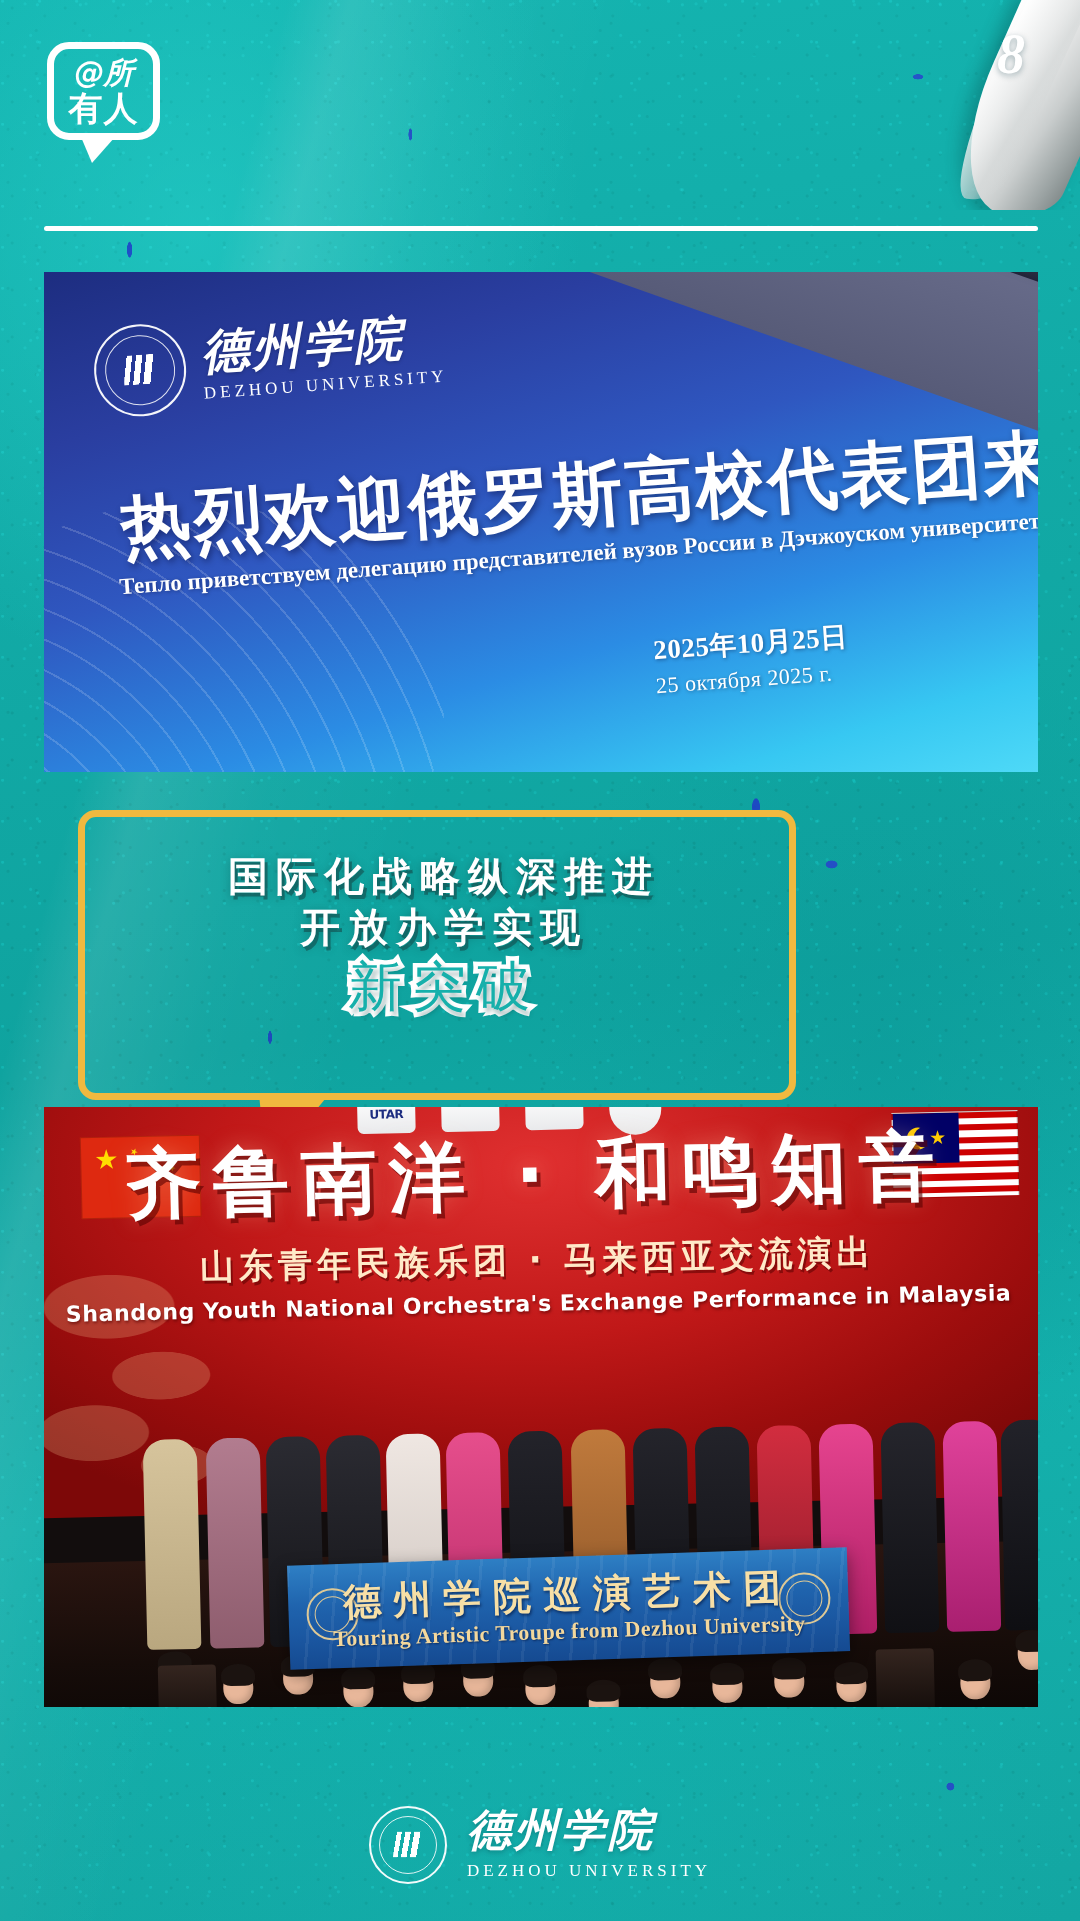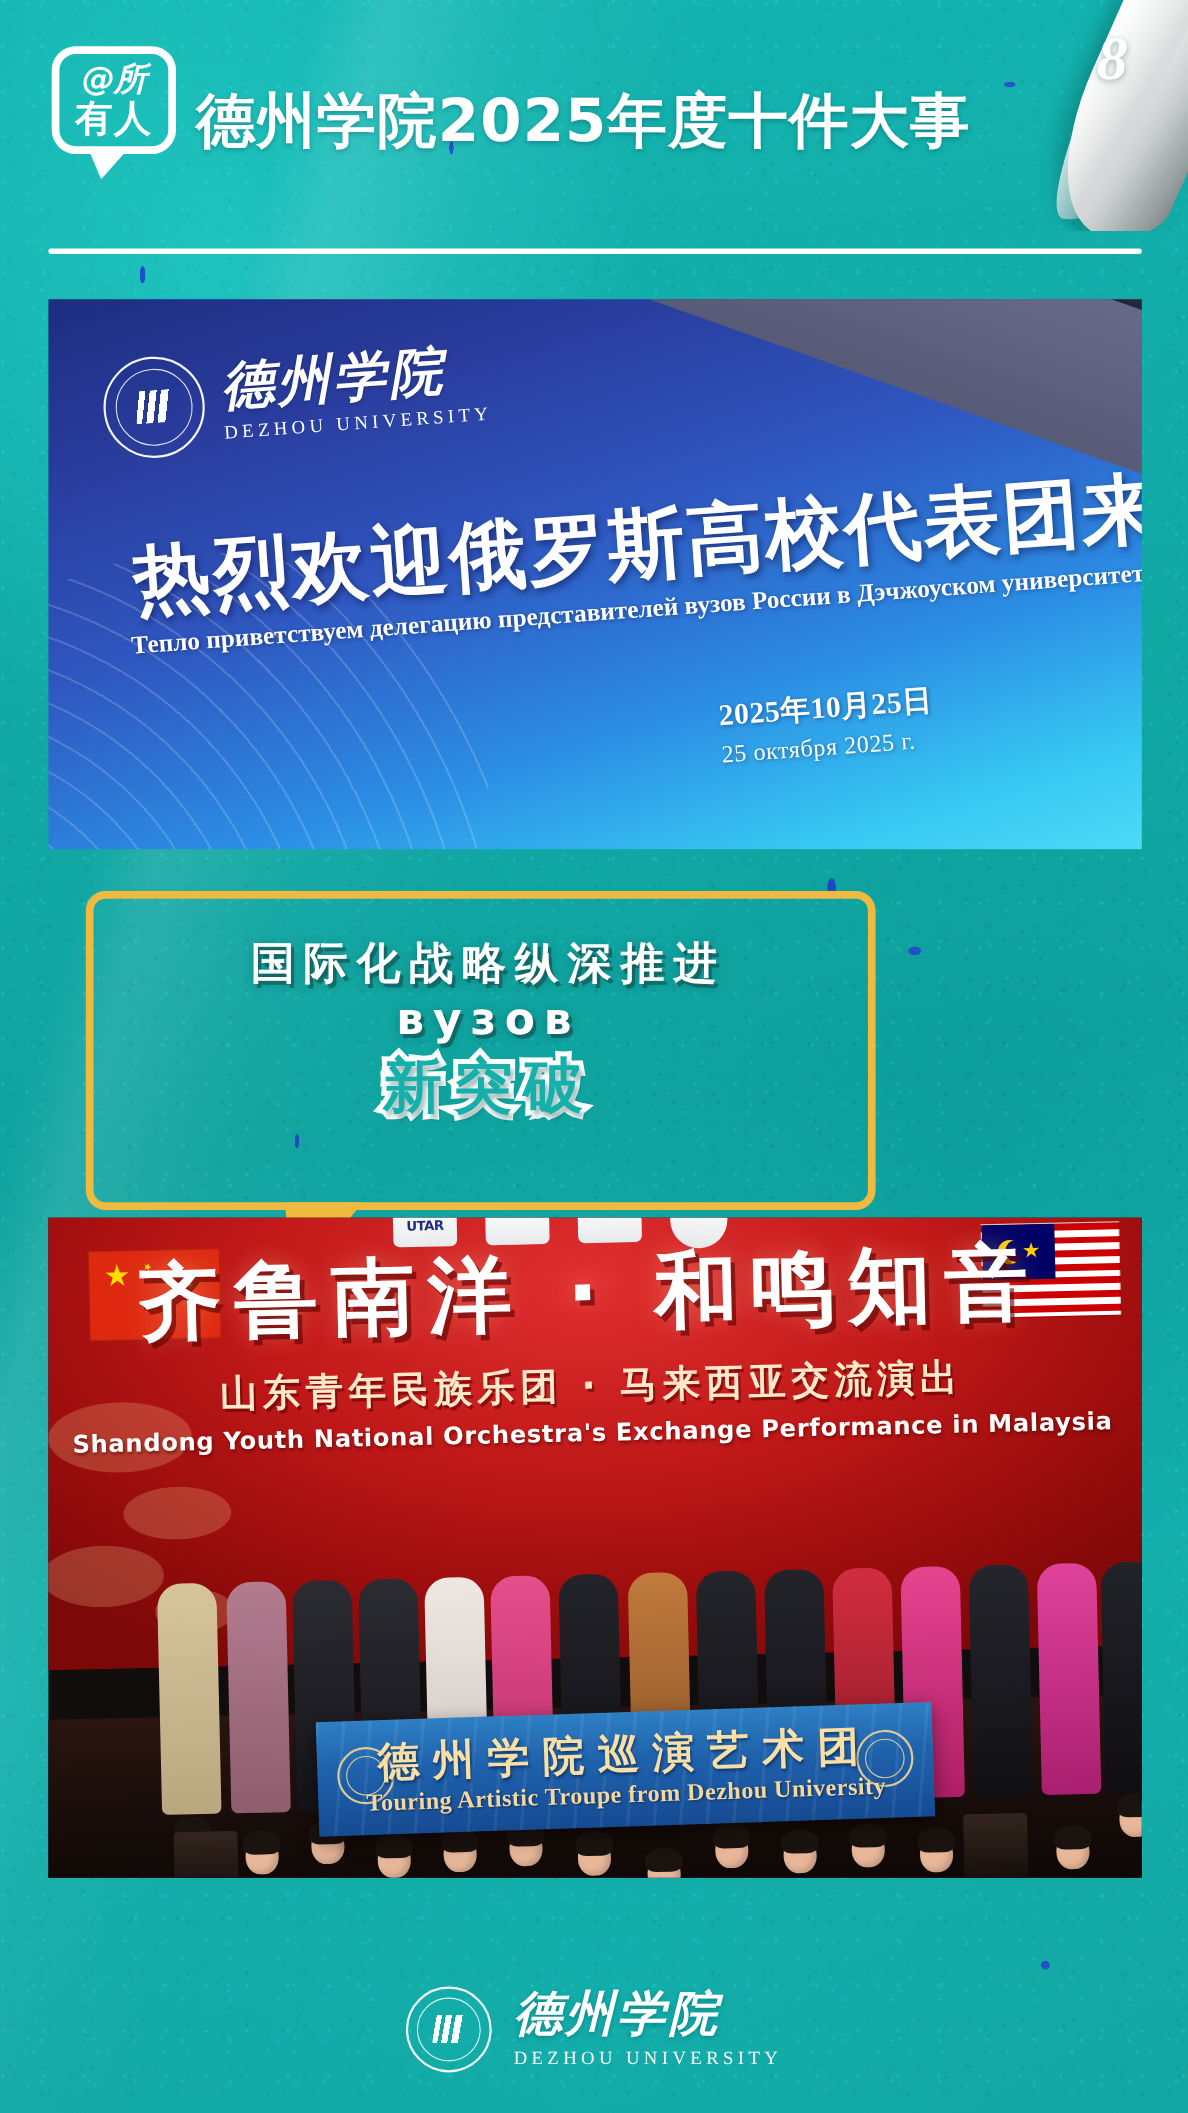--- a/index.html
+++ b/index.html
@@ -206,21 +206,21 @@
   .c-txt{
     position:absolute; left:-14px; top:34px; width:746px; text-align:center;
     font-family:"DejaVu Sans","Liberation Sans",sans-serif;
   }
   .c-l1,.c-l2{
     font-size:40px; font-weight:900; color:#ffffff; letter-spacing:8px;
     line-height:1.28;
     text-shadow:3px 4px 0 rgba(20,70,70,.55), 0 2px 10px rgba(0,50,50,.35);
   }
   .c-l3{
-    font-size:54px; font-weight:700; letter-spacing:10px; line-height:1.25;
+    font-size:54px; font-weight:400; letter-spacing:10px; line-height:1.25;
     color:#16b0ab;
     -webkit-text-stroke:9px #ffffff;
     paint-order:stroke fill;
     text-shadow:3px 5px 4px rgba(10,70,70,.35);
   }
 
   
   .photo2{
     position:absolute; left:44px; top:1107px; width:994px; height:600px;
     overflow:hidden; background:#120d0d;
@@ -376,21 +376,20 @@
   <div class="header">
 
     <div class="badge">
       <div class="bub">
         <div class="l1">@所</div>
         <div class="l2">有人</div>
       </div>
       <div class="tail"></div>
     </div>
 
-    <div class="h-title">德州学院2025年度十件大事</div>
 
     <div class="curl">
       <div class="s1"></div>
       <div class="s2"></div>
     </div>
 
     <div class="page-num">8</div>
   </div>
 
   <div class="hr"></div>
@@ -416,21 +415,21 @@
       <div class="p1-date">
         <div class="d1">2025年10月25日</div>
         <div class="d2">25 октября 2025 г.</div>
       </div>
     </div>
   </div>
 
   <div class="callout">
     <div class="c-txt">
       <div class="c-l1">国际化战略纵深推进</div>
-      <div class="c-l2">вузов</div>
+      <div class="c-l2">开放办学实现</div>
       <div class="c-l3">新突破</div>
     </div>
     <div class="beak"></div>
   </div>
 
   <div class="photo2">
     <div class="p2-skew">
 
       <div class="p2-red"></div>
       <div class="p2-dragon"></div>

